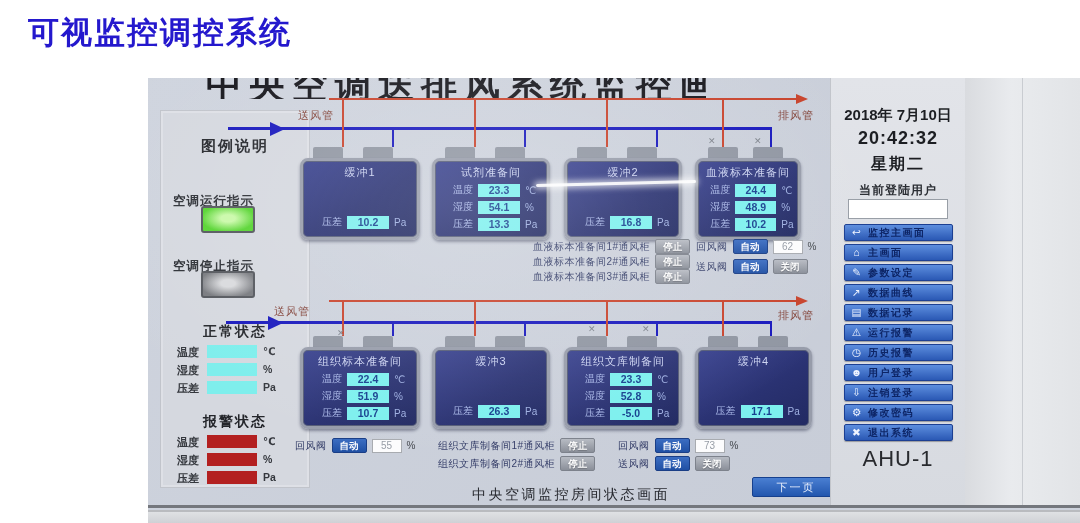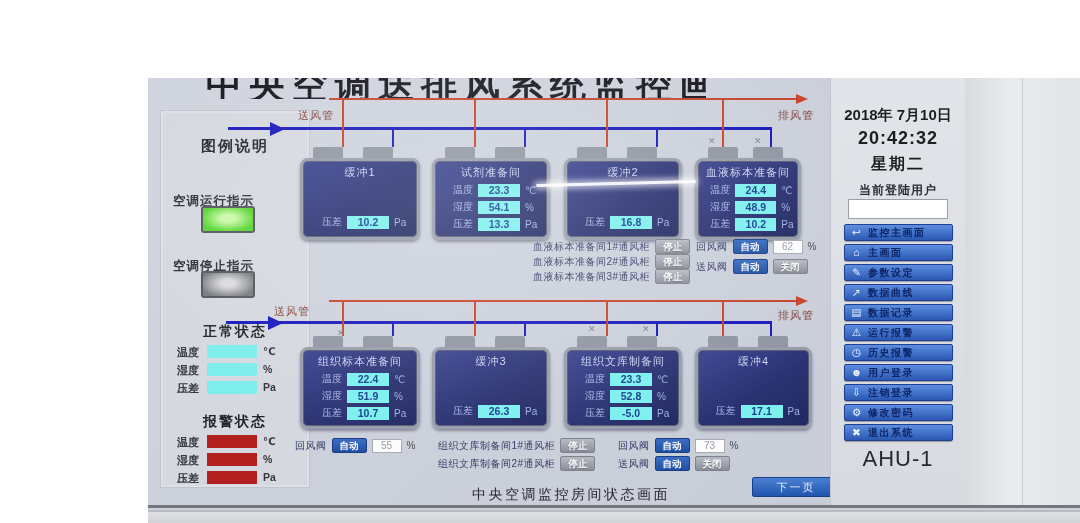--- a/index.html
+++ b/index.html
@@ -110,20 +110,21 @@
     display:flex; align-items:center; gap:5px; padding:0 5px;
     box-shadow:0 1px 1px rgba(0,0,0,.3); cursor:pointer; }
   .sb-icon { color:#eef3ff; font-size:10.5px; width:13px; text-align:center; line-height:15px; }
   .sb-label { color:#0d2566; font-size:10px; font-weight:bold; letter-spacing:1.5px; white-space:nowrap; }
   .sb-ahu { top:368px; font-size:22px; color:#282a2e; letter-spacing:1px; }
 </style>
 </head>
 <body>
 
 <div class="canvas">
+  <h1 class="main-title">可视监控调控系统</h1>
 
   <div class="photo">
     <div class="screen">
 
       <div class="clip-head">
         <span>中央空调送排风系统监控画面</span>
       </div>
 
       <div class="legend">
         <div class="abs lg-title">图例说明</div>

